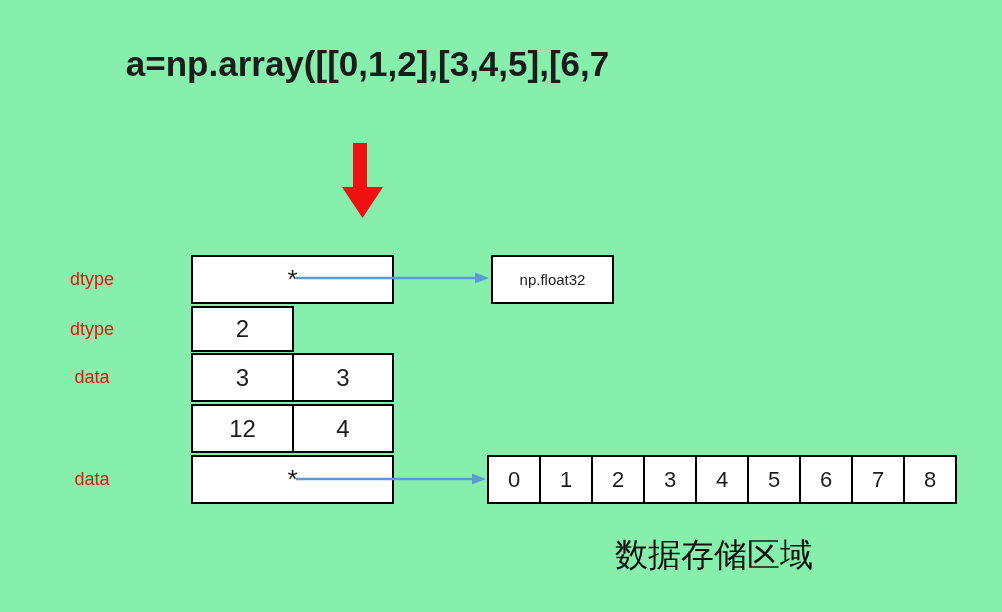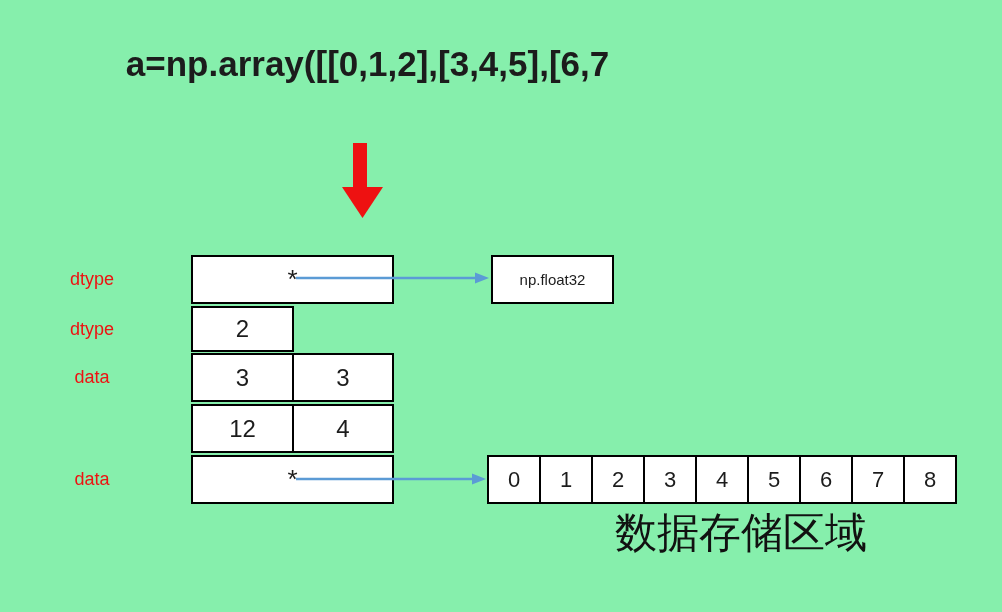--- a/index.html
+++ b/index.html
@@ -30,22 +30,22 @@
   .dtype-box{font-size:15px;}
   .mem-row{position:absolute;left:487px;top:455px;display:flex;}
   .mem-cell{
     box-sizing:border-box;width:54px;height:49px;
     border:2px solid #000000;background:#ffffff;
     display:flex;align-items:center;justify-content:center;
     font-size:22px;color:#1c1c1c;
   }
   .mem-cell + .mem-cell{margin-left:-2px;}
   .caption{
-    position:absolute;left:615px;top:505px;
-    font-size:42px;color:#111111;white-space:nowrap;
+    position:absolute;left:615px;top:533px;
+    font-size:33px;color:#111111;white-space:nowrap;
   }
   .abs-svg{position:absolute;display:block;}
 </style>
 </head>
 <body>
 
 <div class="canvas">
 
   <div class="title">
     <div>a=np.array([[0,1,2],[3,4,5],[6,7</div>

